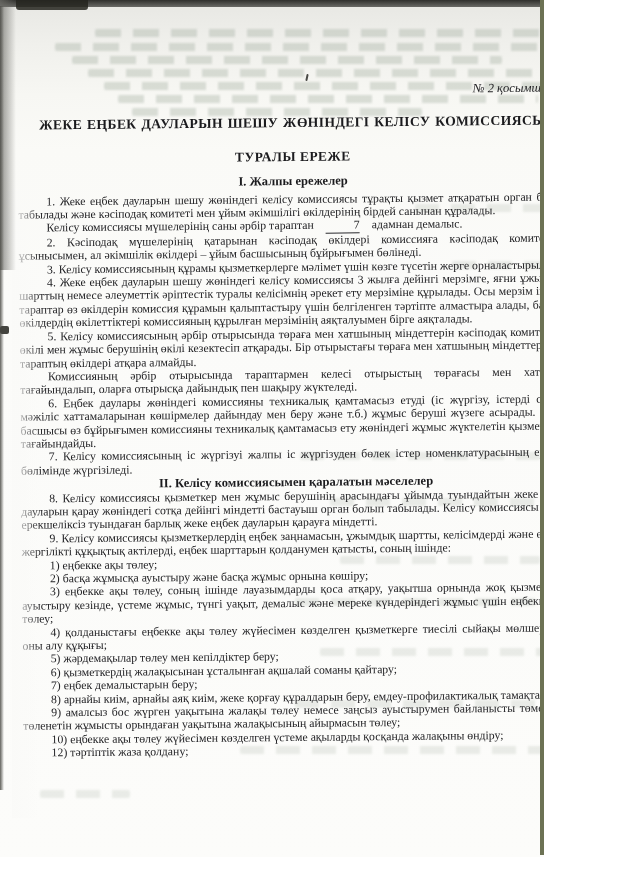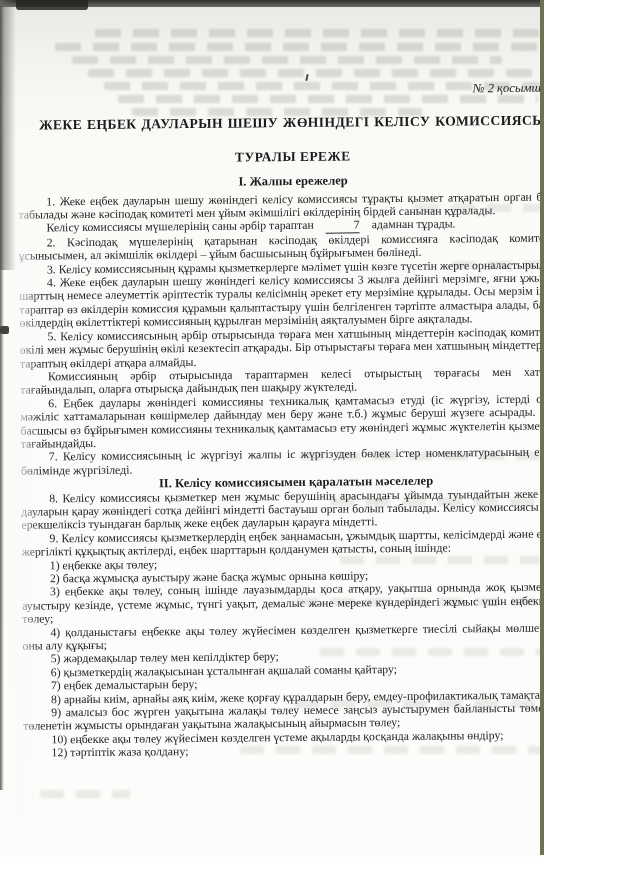--- a/index.html
+++ b/index.html
@@ -92,21 +92,21 @@
 
   <div class="content">
     <div class="annotation">№ 2 қосымша</div>
     <div class="main-title">ЖЕКЕ ЕҢБЕК ДАУЛАРЫН ШЕШУ ЖӨНІНДЕГІ КЕЛІСУ КОМИССИЯСЫ</div>
     <div class="subtitle">ТУРАЛЫ ЕРЕЖЕ</div>
 
     <div class="sec-heading">I. Жалпы ережелер</div>
 
     <div class="body-block">
       <p class="para">1. Жеке еңбек дауларын шешу жөніндегі келісу комиссиясы тұрақты қызмет атқаратын орган болып табылады және кәсіподақ комитеті мен ұйым әкімшілігі өкілдерінің бірдей санынан құралады.</p>
-      <p class="para"><span>Келісу комиссиясы мүшелерінің саны әрбір тараптан</span><span class="count">7</span><span>адамнан тұрады.</span></p>
+      <p class="para"><span>Келісу комиссиясы мүшелерінің саны әрбір тараптан</span><span class="count">7</span><span>адамнан демалыс.</span></p>
       <p class="para">2. Кәсіподақ мүшелерінің қатарынан кәсіподақ өкілдері комиссияға кәсіподақ комитетінің ұсынысымен, ал әкімшілік өкілдері – ұйым басшысының бұйрығымен бөлінеді.</p>
       <p class="para">3. Келісу комиссиясының құрамы қызметкерлерге мәлімет үшін көзге түсетін жерге орналастырылады.</p>
       <p class="para">4. Жеке еңбек дауларын шешу жөніндегі келісу комиссиясы 3 жылға дейінгі мерзімге, яғни ұжымдық шарттың немесе әлеуметтік әріптестік туралы келісімнің әрекет ету мерзіміне құрылады. Осы мерзім ішінде тараптар өз өкілдерін комиссия құрамын қалыптастыру үшін белгіленген тәртіпте алмастыра алады, барлық өкілдердің өкілеттіктері комиссияның құрылған мерзімінің аяқталуымен бірге аяқталады.</p>
       <p class="para">5. Келісу комиссиясының әрбір отырысында төраға мен хатшының міндеттерін кәсіподақ комитетінің өкілі мен жұмыс берушінің өкілі кезектесіп атқарады. Бір отырыстағы төраға мен хатшының міндеттерін бір тараптың өкілдері атқара алмайды.</p>
       <p class="para">Комиссияның әрбір отырысында тараптармен келесі отырыстың төрағасы мен хатшысы тағайындалып, оларға отырысқа дайындық пен шақыру жүктеледі.</p>
       <p class="para">6. Еңбек даулары жөніндегі комиссияны техникалық қамтамасыз етуді (іс жүргізу, істерді сақтау, мәжіліс хаттамаларынан көшірмелер дайындау мен беру және т.б.) жұмыс беруші жүзеге асырады. Ұйым басшысы өз бұйрығымен комиссияны техникалық қамтамасыз ету жөніндегі жұмыс жүктелетін қызметкерді тағайындайды.</p>
       <p class="para">7. Келісу комиссиясының іс жүргізуі жалпы іс жүргізуден бөлек істер номенклатурасының ерекше бөлімінде жүргізіледі.</p>
     </div>
 
     <div class="sec-heading second">II. Келісу комиссиясымен қаралатын мәселелер</div>

